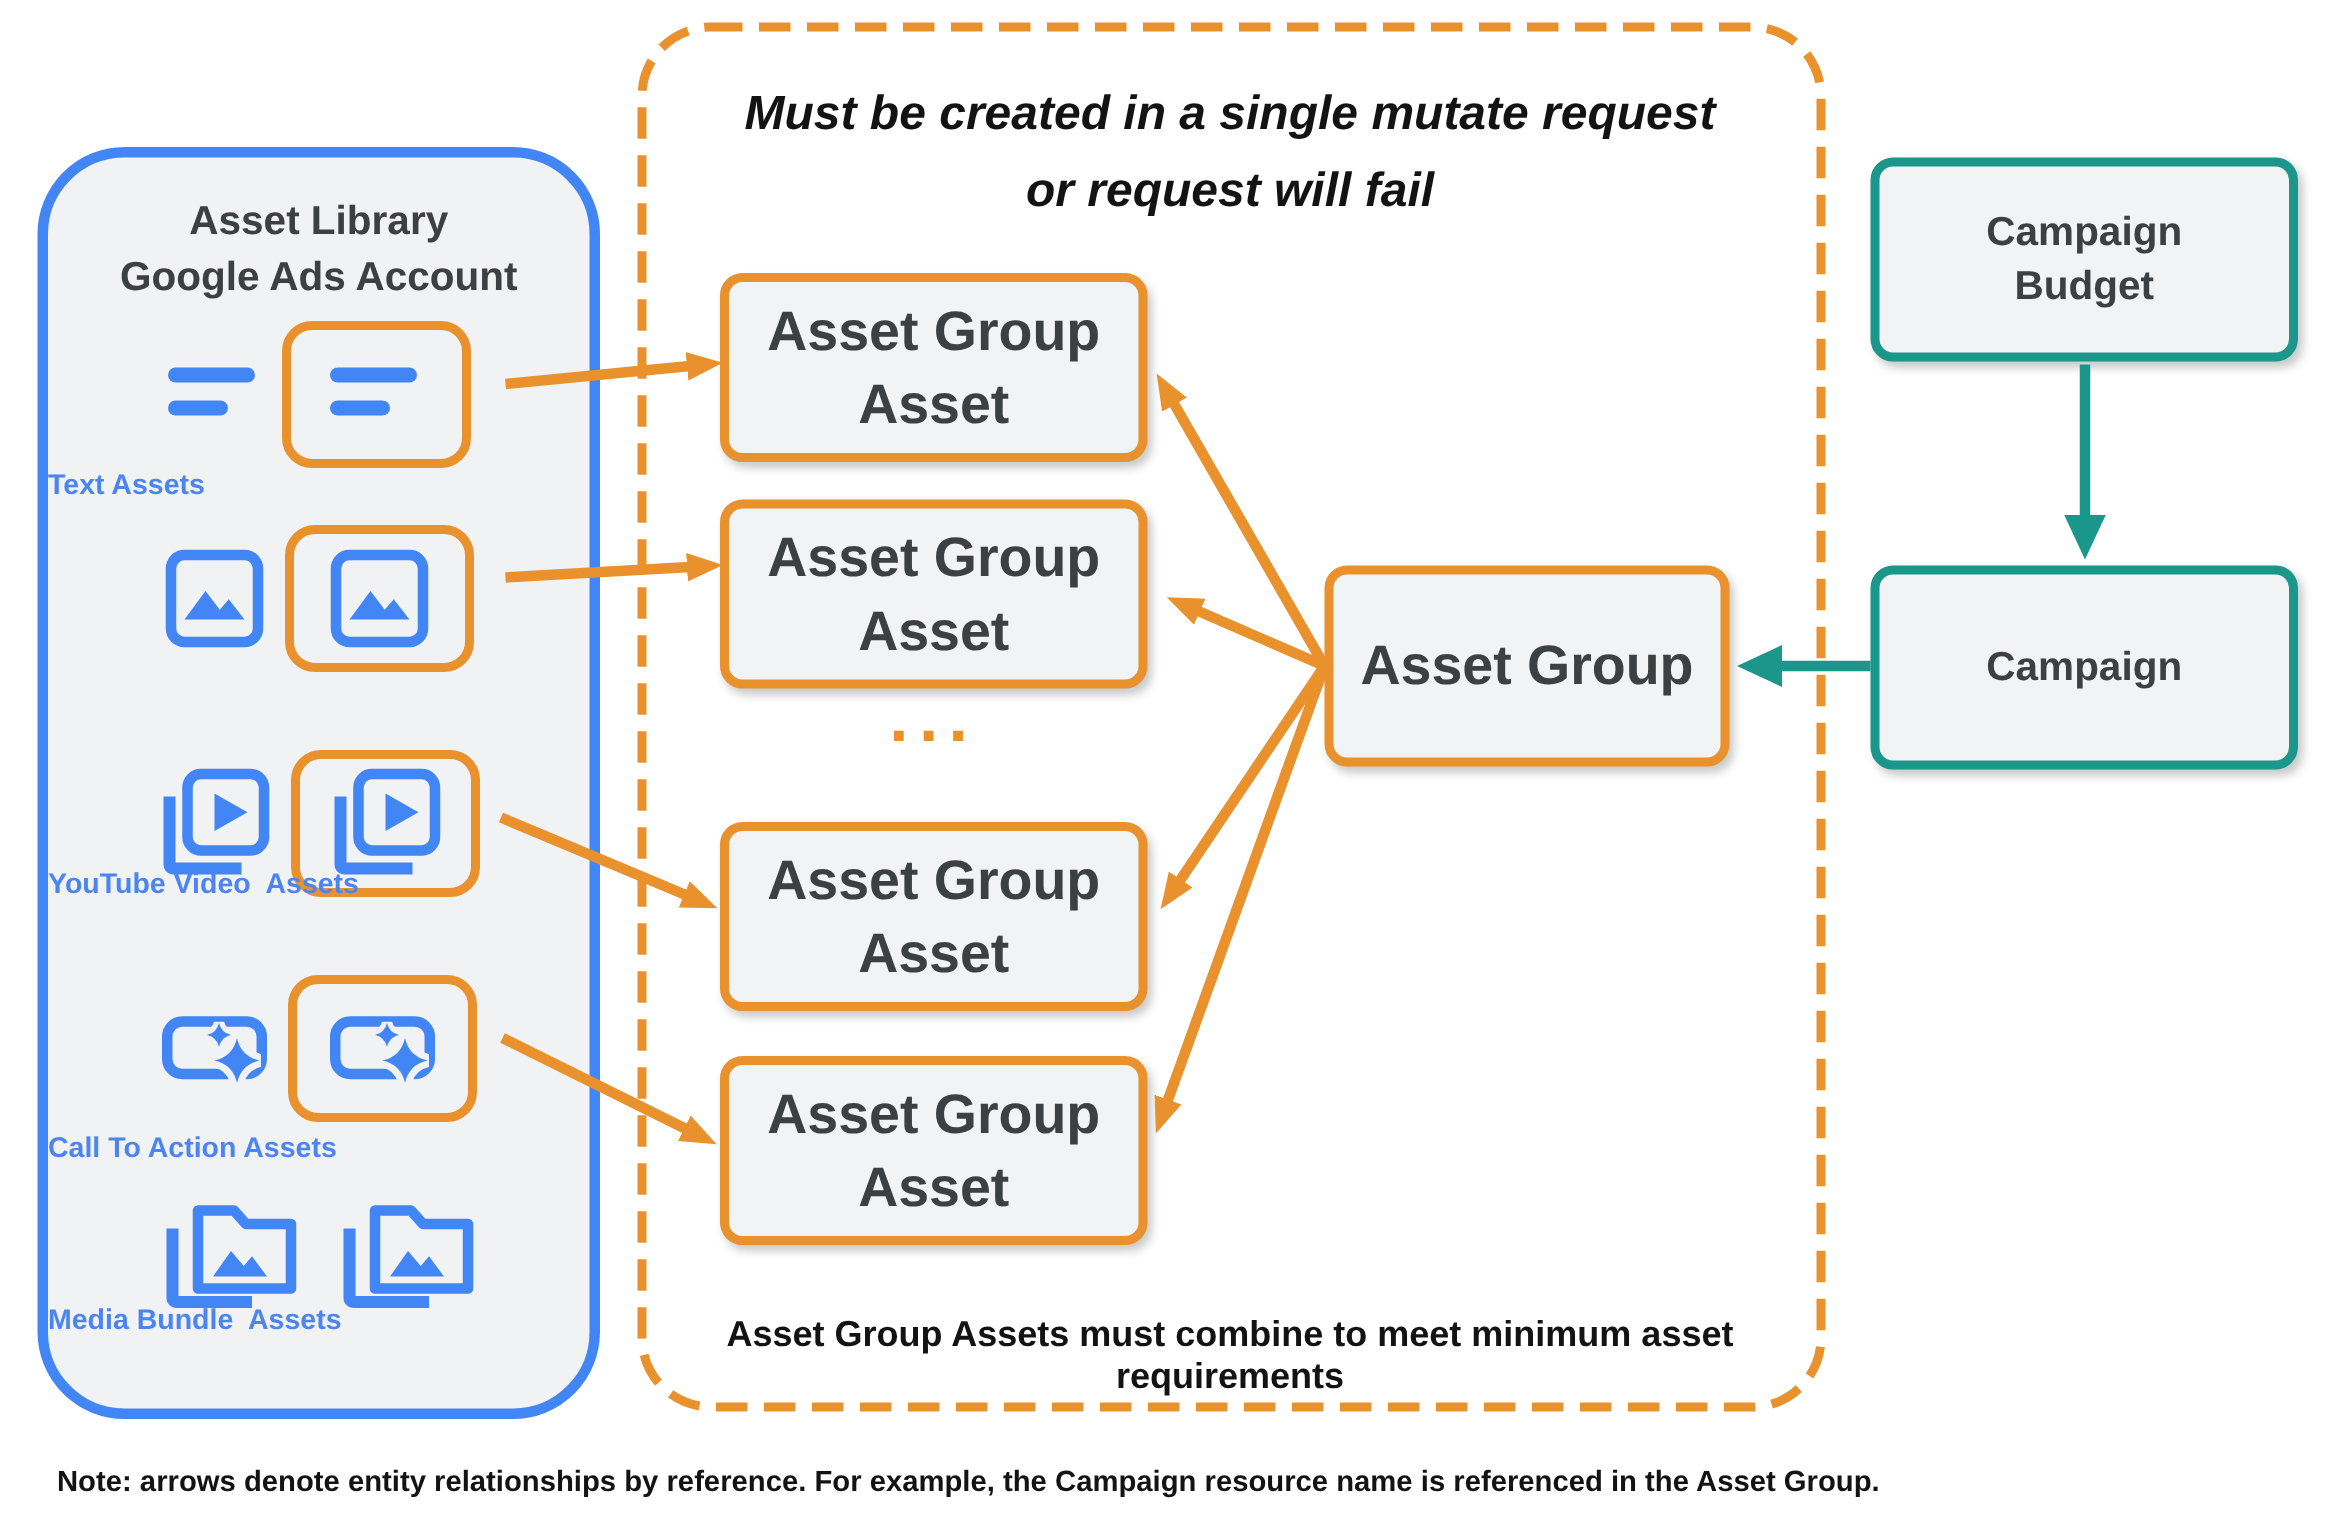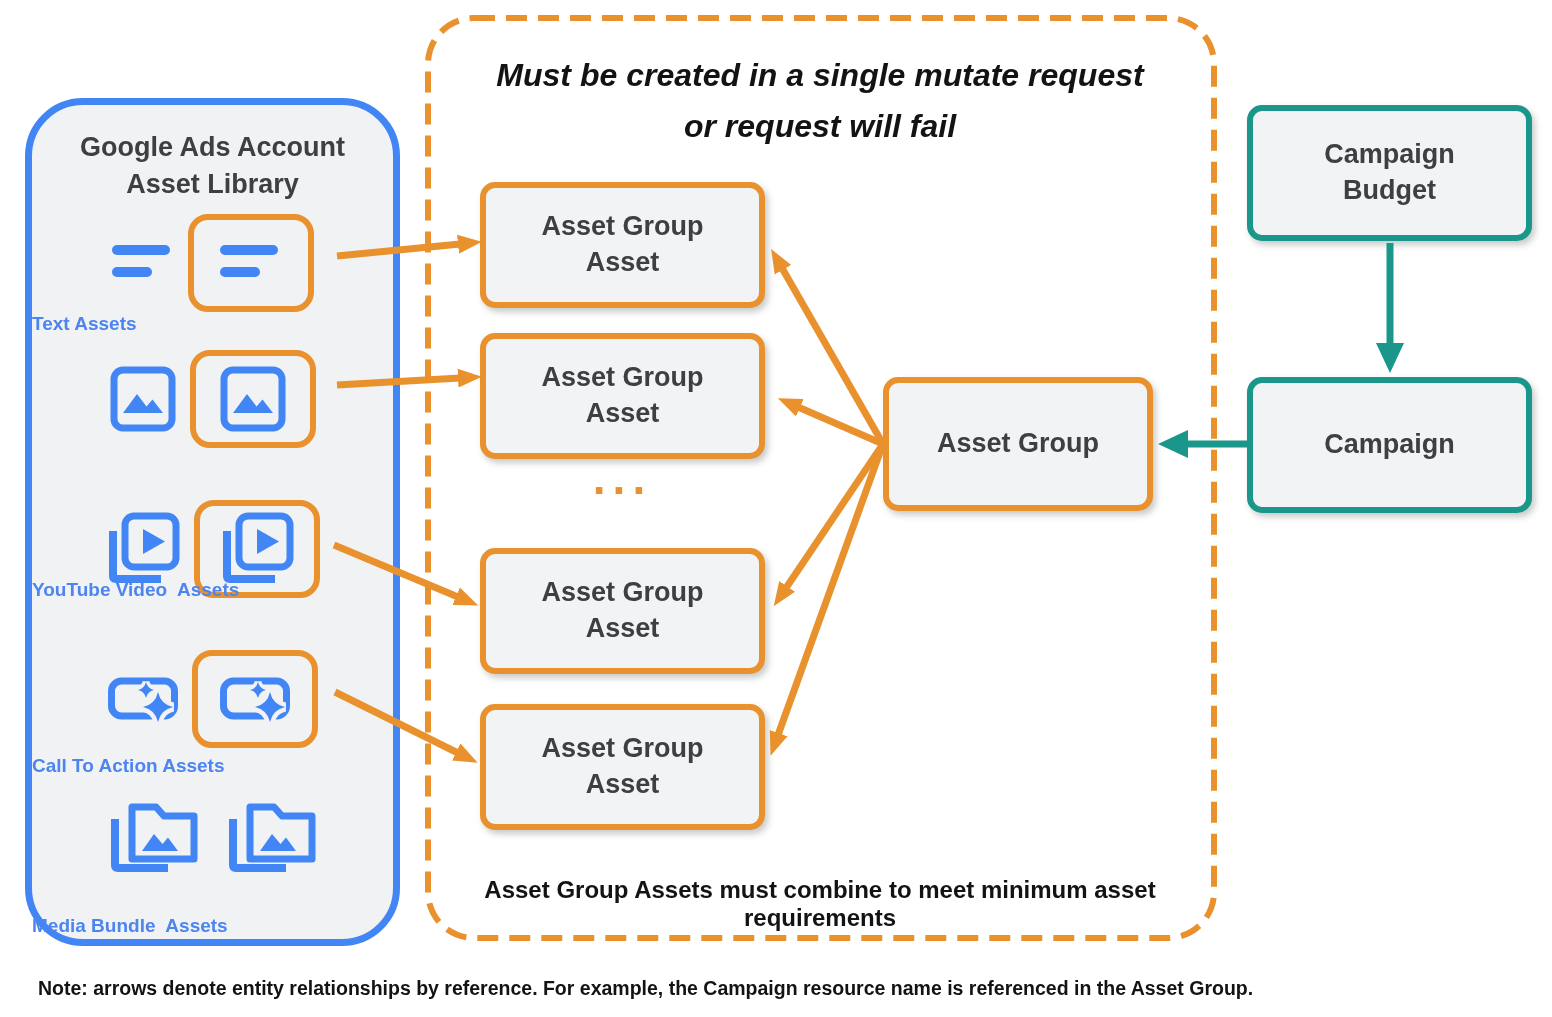--- a/index.html
+++ b/index.html
@@ -28,21 +28,21 @@
   .ring{width:126px;height:98px;border:6px solid var(--orange);border-radius:20px;
     display:flex;align-items:center;justify-content:center;flex:none;}
   .icon{display:inline-flex;color:var(--blue);flex:none;}
   .asset-label{position:absolute;left:0;width:100%;font-size:19px;
     font-weight:bold;color:#4C85F0;white-space:pre;}
 
   
   .node{position:absolute;background:var(--box-fill);display:flex;flex-direction:column;
     align-items:center;justify-content:center;text-align:center;font-weight:bold;
     color:var(--text-dark);box-shadow:3px 4px 6px rgba(60,64,67,.28);z-index:3;}
-  .node.orange{border:6px solid var(--orange);border-radius:15px;font-size:27px;line-height:1.33;}
+  .node.orange{border:6px solid var(--orange);border-radius:15px;font-size:37px;line-height:1.33;}
   .node.teal{border:6px solid var(--teal);border-radius:15px;font-size:27px;line-height:1.33;}
 
   
   .mutate-title{position:absolute;left:425px;top:50px;width:790px;text-align:center;
     font-size:32px;font-weight:bold;font-style:italic;color:var(--text-black);line-height:1.58;z-index:3;}
   .dots{position:absolute;left:480px;top:455px;width:285px;text-align:center;
     color:var(--orange);font-size:46px;font-weight:bold;letter-spacing:7px;line-height:1;z-index:3;}
   .footnote{position:absolute;left:430px;top:876px;width:780px;text-align:center;
     font-size:24px;font-weight:bold;color:var(--text-black);z-index:3;}
   .note{position:absolute;left:38px;top:977px;width:1480px;font-size:19.5px;
@@ -74,22 +74,22 @@
     <line class="ln-o" x1="883" y1="444" x2="798" y2="407" marker-end="url(#mo)"></line>
     <line class="ln-o" x1="883" y1="444" x2="786" y2="588" marker-end="url(#mo)"></line>
     <line class="ln-o" x1="883" y1="444" x2="778" y2="735" marker-end="url(#mo)"></line>
 
     <line class="ln-t" x1="1390" y1="243" x2="1390" y2="345" marker-end="url(#mt)"></line>
     <line class="ln-t" x1="1247" y1="444" x2="1186" y2="444" marker-end="url(#mt)"></line>
   </svg>
 
   <section class="library">
     <div class="library-title">
+      <div>Asset Library</div>
       <div>Google Ads Account</div>
-      <div>Asset Library</div>
     </div>
 
     <div class="asset-row" style="top:109px">
       <span class="icon">
         <svg width="62" height="44" viewBox="0 0 62 44">
             <rect y="4" width="58" height="10" rx="5" fill="currentColor"></rect>
             <rect y="26" width="40" height="10" rx="5" fill="currentColor"></rect>
           </svg>
       </span>
       <span class="ring">
@@ -173,21 +173,21 @@
           </svg>
       </span>
       <span class="icon">
         <svg width="92" height="78" viewBox="0 0 92 78">
             <path d="M7 22 L7 68 Q7 71 10 71 L60 71" fill="none" stroke="currentColor" stroke-width="8"></path>
             <path d="M24 10 L48 10 L56 19 L86 19 L86 62 L24 62 Z" fill="none" stroke="currentColor" stroke-width="7" stroke-linejoin="round"></path>
             <path d="M34 54 L46 37 L54.5 47 L60 40.5 L70 54 Z" fill="currentColor"></path>
           </svg>
       </span>
     </div>
-    <div class="asset-label" style="top:810px">Media Bundle  Assets</div>
+    <div class="asset-label" style="top:765px">Media Bundle  Assets</div>
   </section>
 
   <div class="mutate-title">
     <div>Must be created in a single mutate request</div>
     <div>or request will fail</div>
   </div>
 
   <div class="node orange" style="left:480px;top:182px;width:285px;height:126px">
     <div>Asset Group</div>
     <div>Asset</div>

